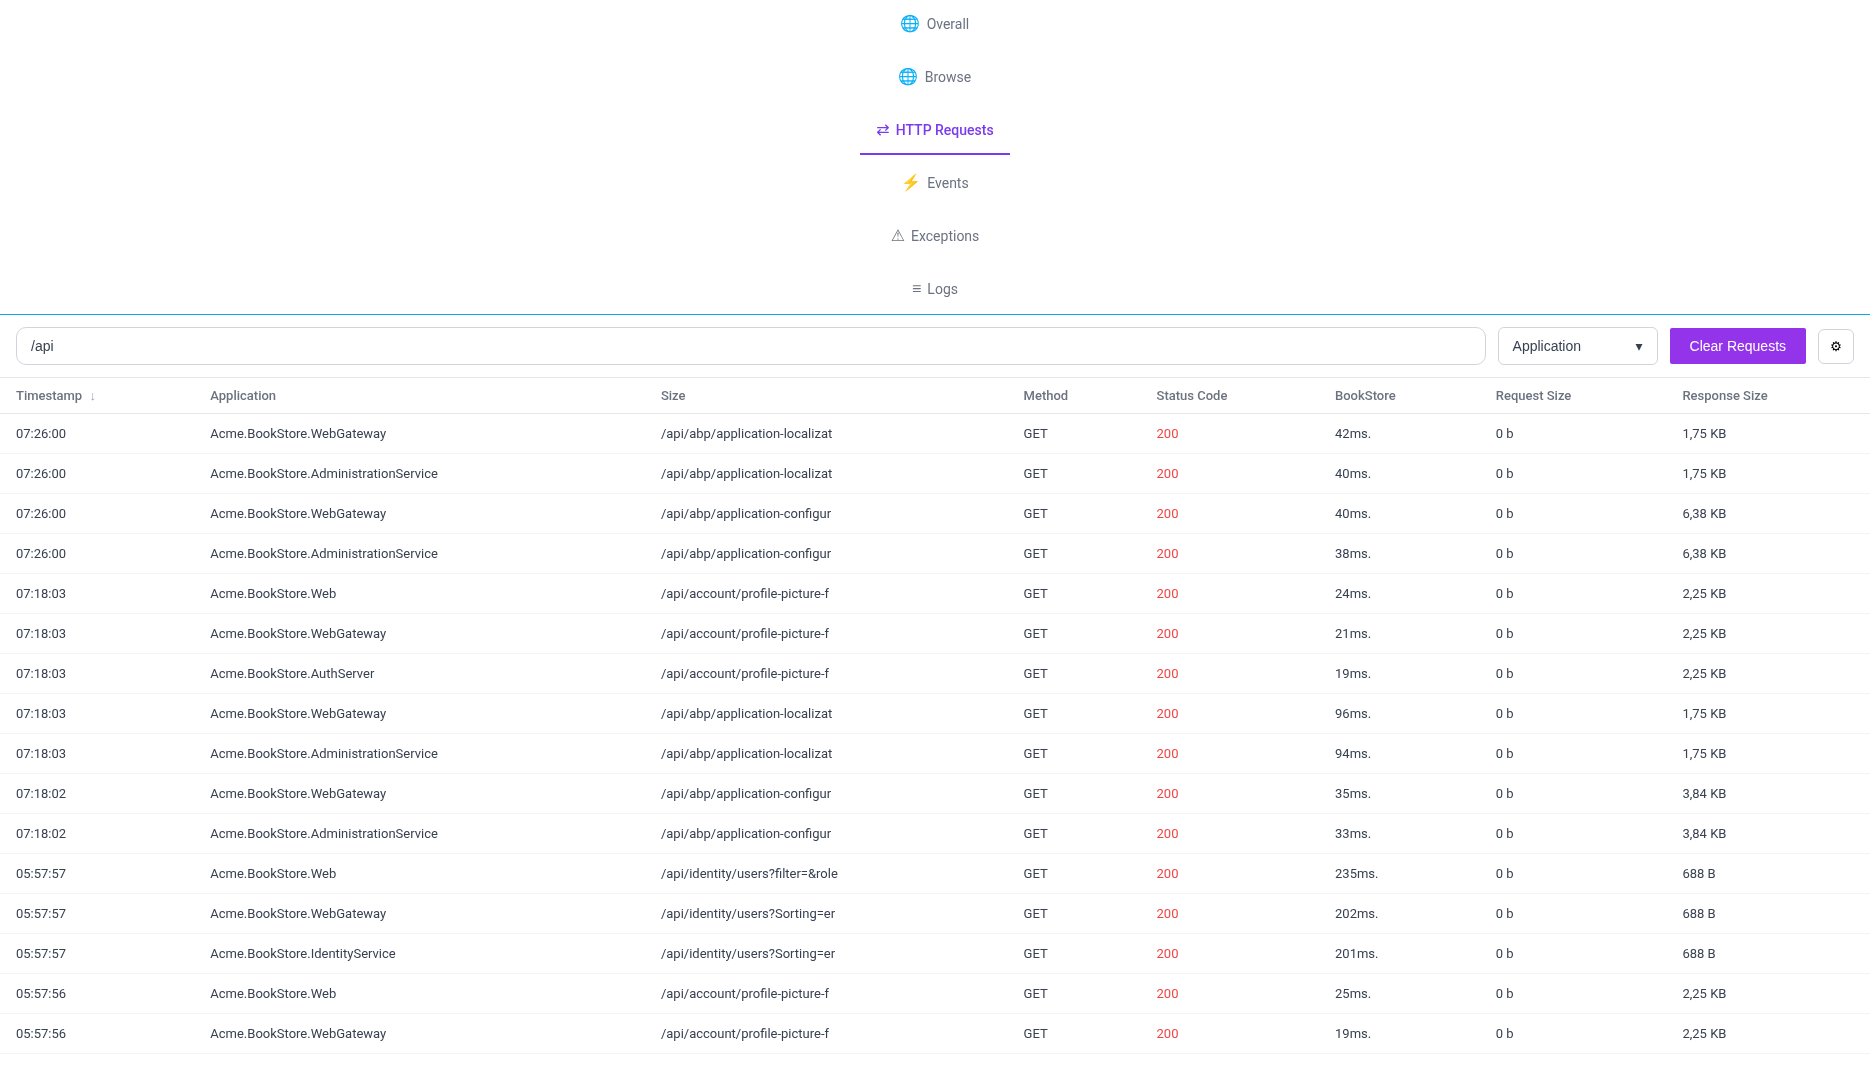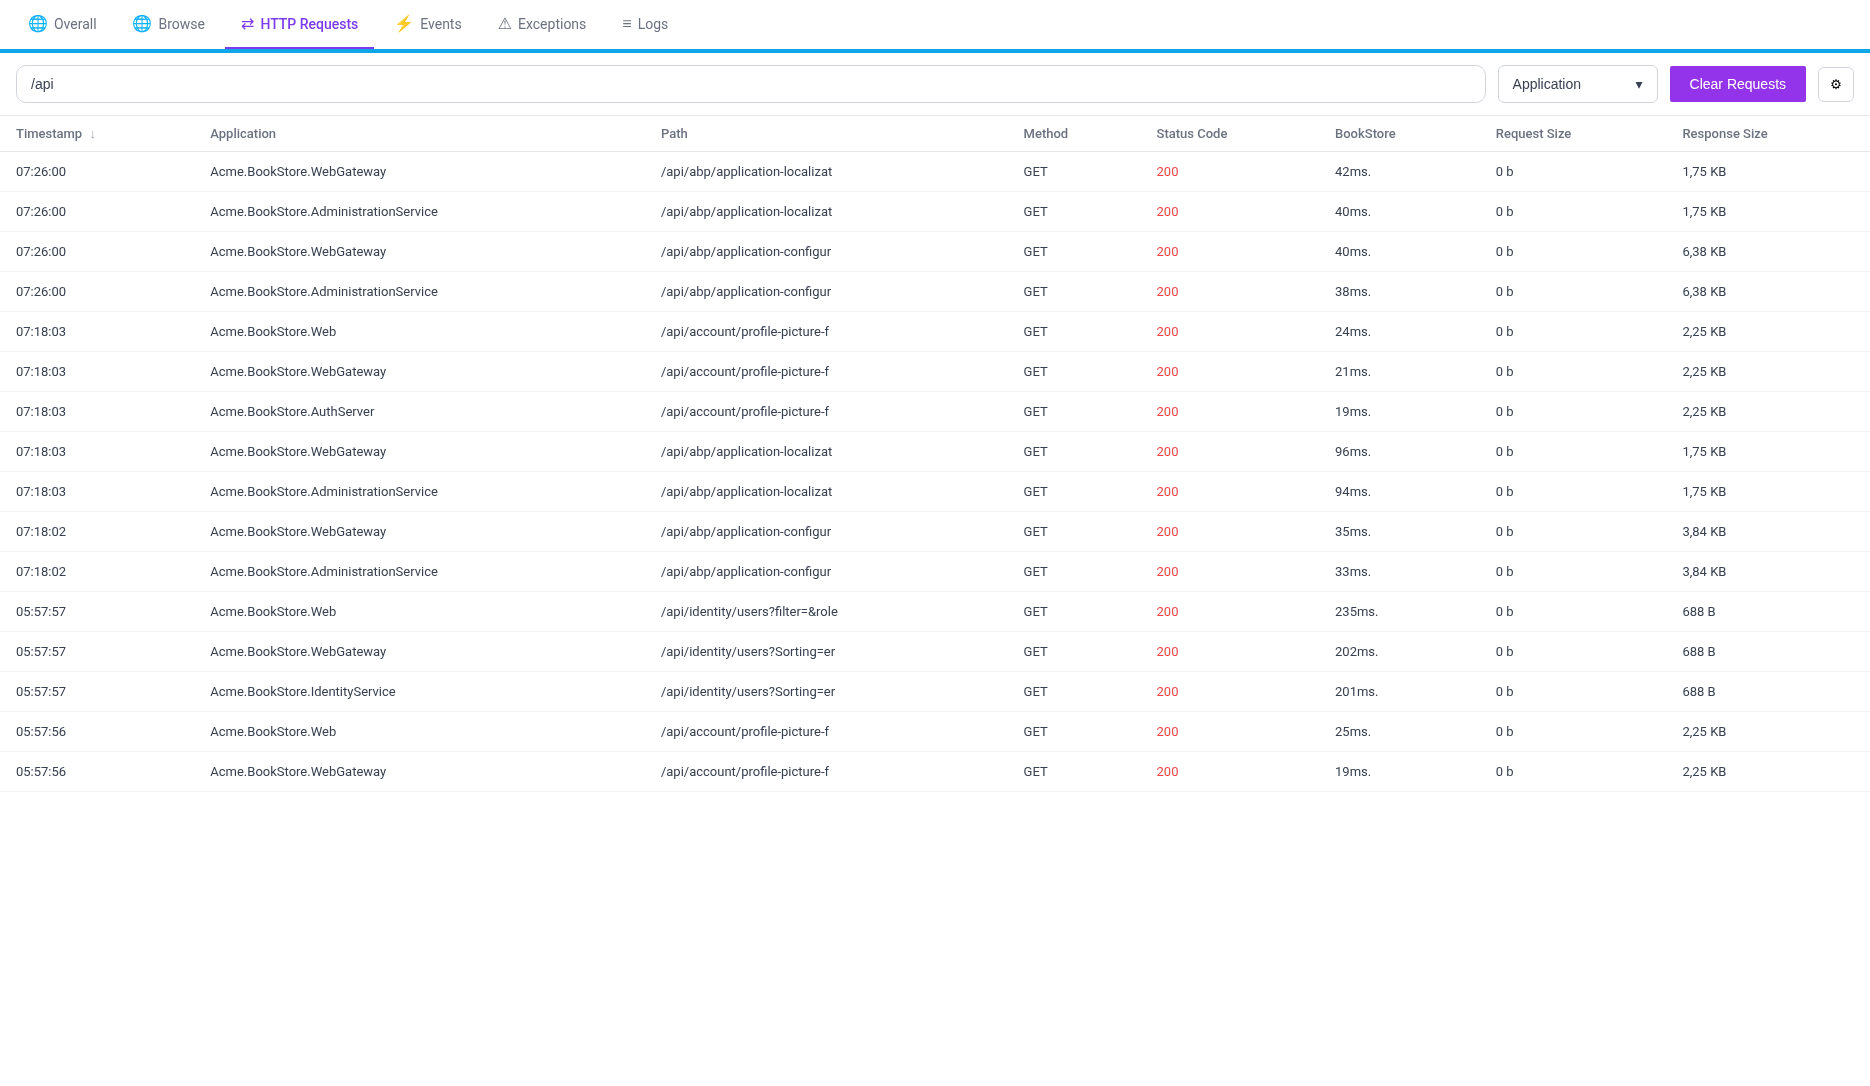--- a/index.html
+++ b/index.html
@@ -2,23 +2,24 @@
 <html><head>
   <meta charset="utf-8">
   <style>
     * { box-sizing: border-box; margin: 0; padding: 0; }
     body { font-family: -apple-system, BlinkMacSystemFont, 'Segoe UI', Roboto, sans-serif; background: #fff; color: #333; font-size: 14px; }
 
     
     .nav-tabs {
       display: flex;
       align-items: center;
-      border-bottom: 4px solid #0ea5e9;
+      border-bottom: 1px solid #0ea5e9;
       padding: 0 12px;
       gap: 4px;
+      flex-direction: column;
     }
     .nav-tab {
       display: flex;
       align-items: center;
       gap: 6px;
       padding: 14px 16px;
       cursor: pointer;
       color: #6b7280;
       font-size: 14px;
       border-bottom: 2px solid transparent;
@@ -180,21 +181,21 @@
     <thead>
       <tr>
         <th>
           <span>Timestamp</span>
           <span class="sort-icon">↓</span>
         </th>
         <th>
           <span>Application</span>
         </th>
         <th>
-          <span>Path</span>
+          <span>Size</span>
         </th>
         <th>
           <span>Method</span>
         </th>
         <th>
           <span>Status Code</span>
         </th>
         <th>
           <span>BookStore</span>
         </th>

